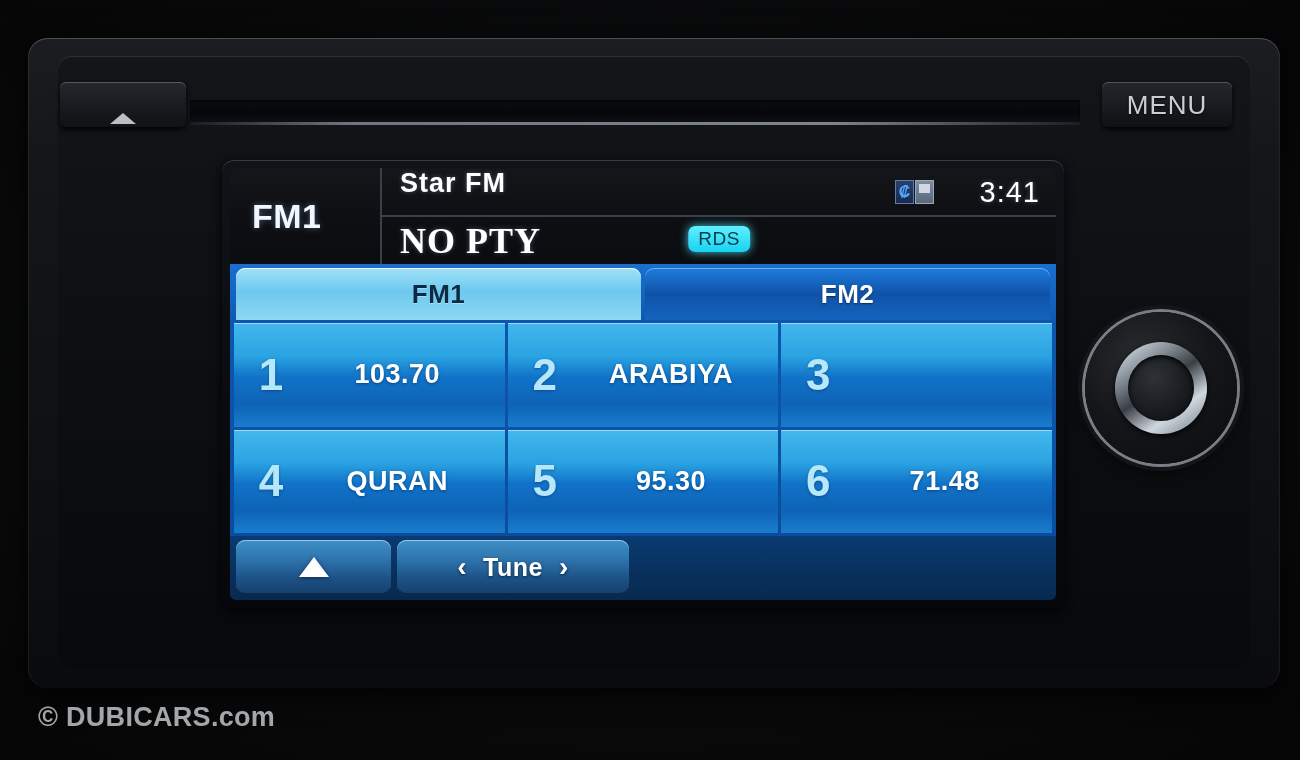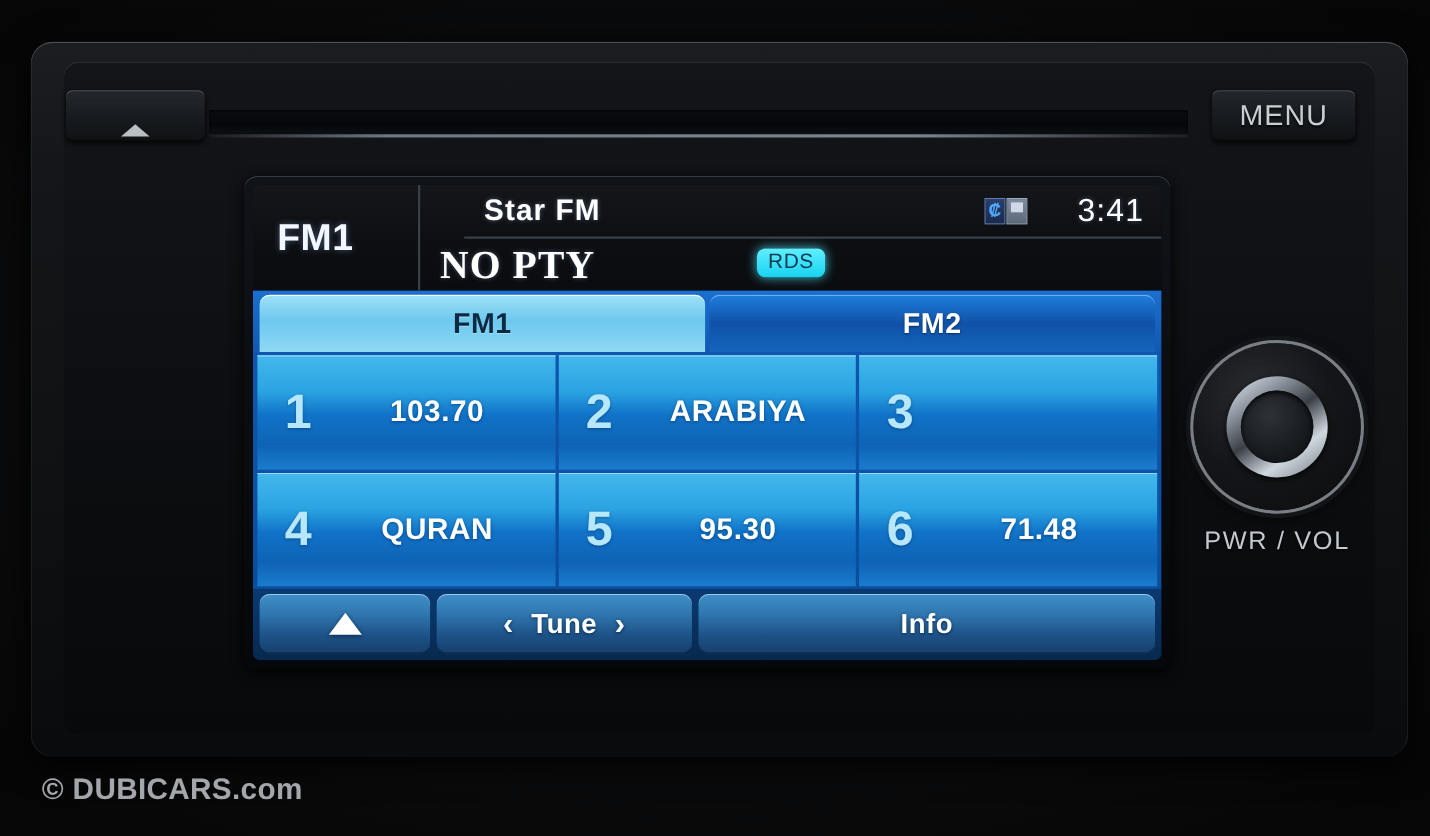--- a/index.html
+++ b/index.html
@@ -180,25 +180,24 @@
   }
   #header-right {
     flex: 1;
     display: flex;
     flex-direction: column;
     border-left: 2px solid #3a4048;
   }
   #header-row-top {
     flex: 1;
     display: flex;
-    align-items: center;
+    align-items: flex-start;
     position: relative;
     border-bottom: 2px solid #3a4048;
     padding: 0 16px 0 18px;
-    margin-left: 40px;
   }
   #header-row-bot {
     flex: 1;
     display: flex;
     align-items: center;
     position: relative;
     padding: 0 16px 0 18px;
   }
   #station-name {
     color: #ffffff;
@@ -521,31 +520,29 @@
 
       <div id="btn-row">
         <div class="sbtn" id="btn-up">
           <span class="up-tri"></span>
         </div>
         <div class="sbtn" id="btn-tune">
           <span class="chev">‹</span>
           <span>Tune</span>
           <span class="chev">›</span>
         </div>
-        <div class="sbtn" id="btn-info">Info</div>
       </div>
 
     </div>
   </div>
 
   <div id="knob-wrap">
     <div id="knob">
       <div id="knob-inner-ring"></div>
       <div id="knob-center"></div>
     </div>
-    <div id="knob-label">PWR / VOL</div>
   </div>
 
   <div id="watermark">
     <span>©</span>
     <span class="dom">DUBICARS.com</span>
   </div>
 </div>
 
 </body></html>

